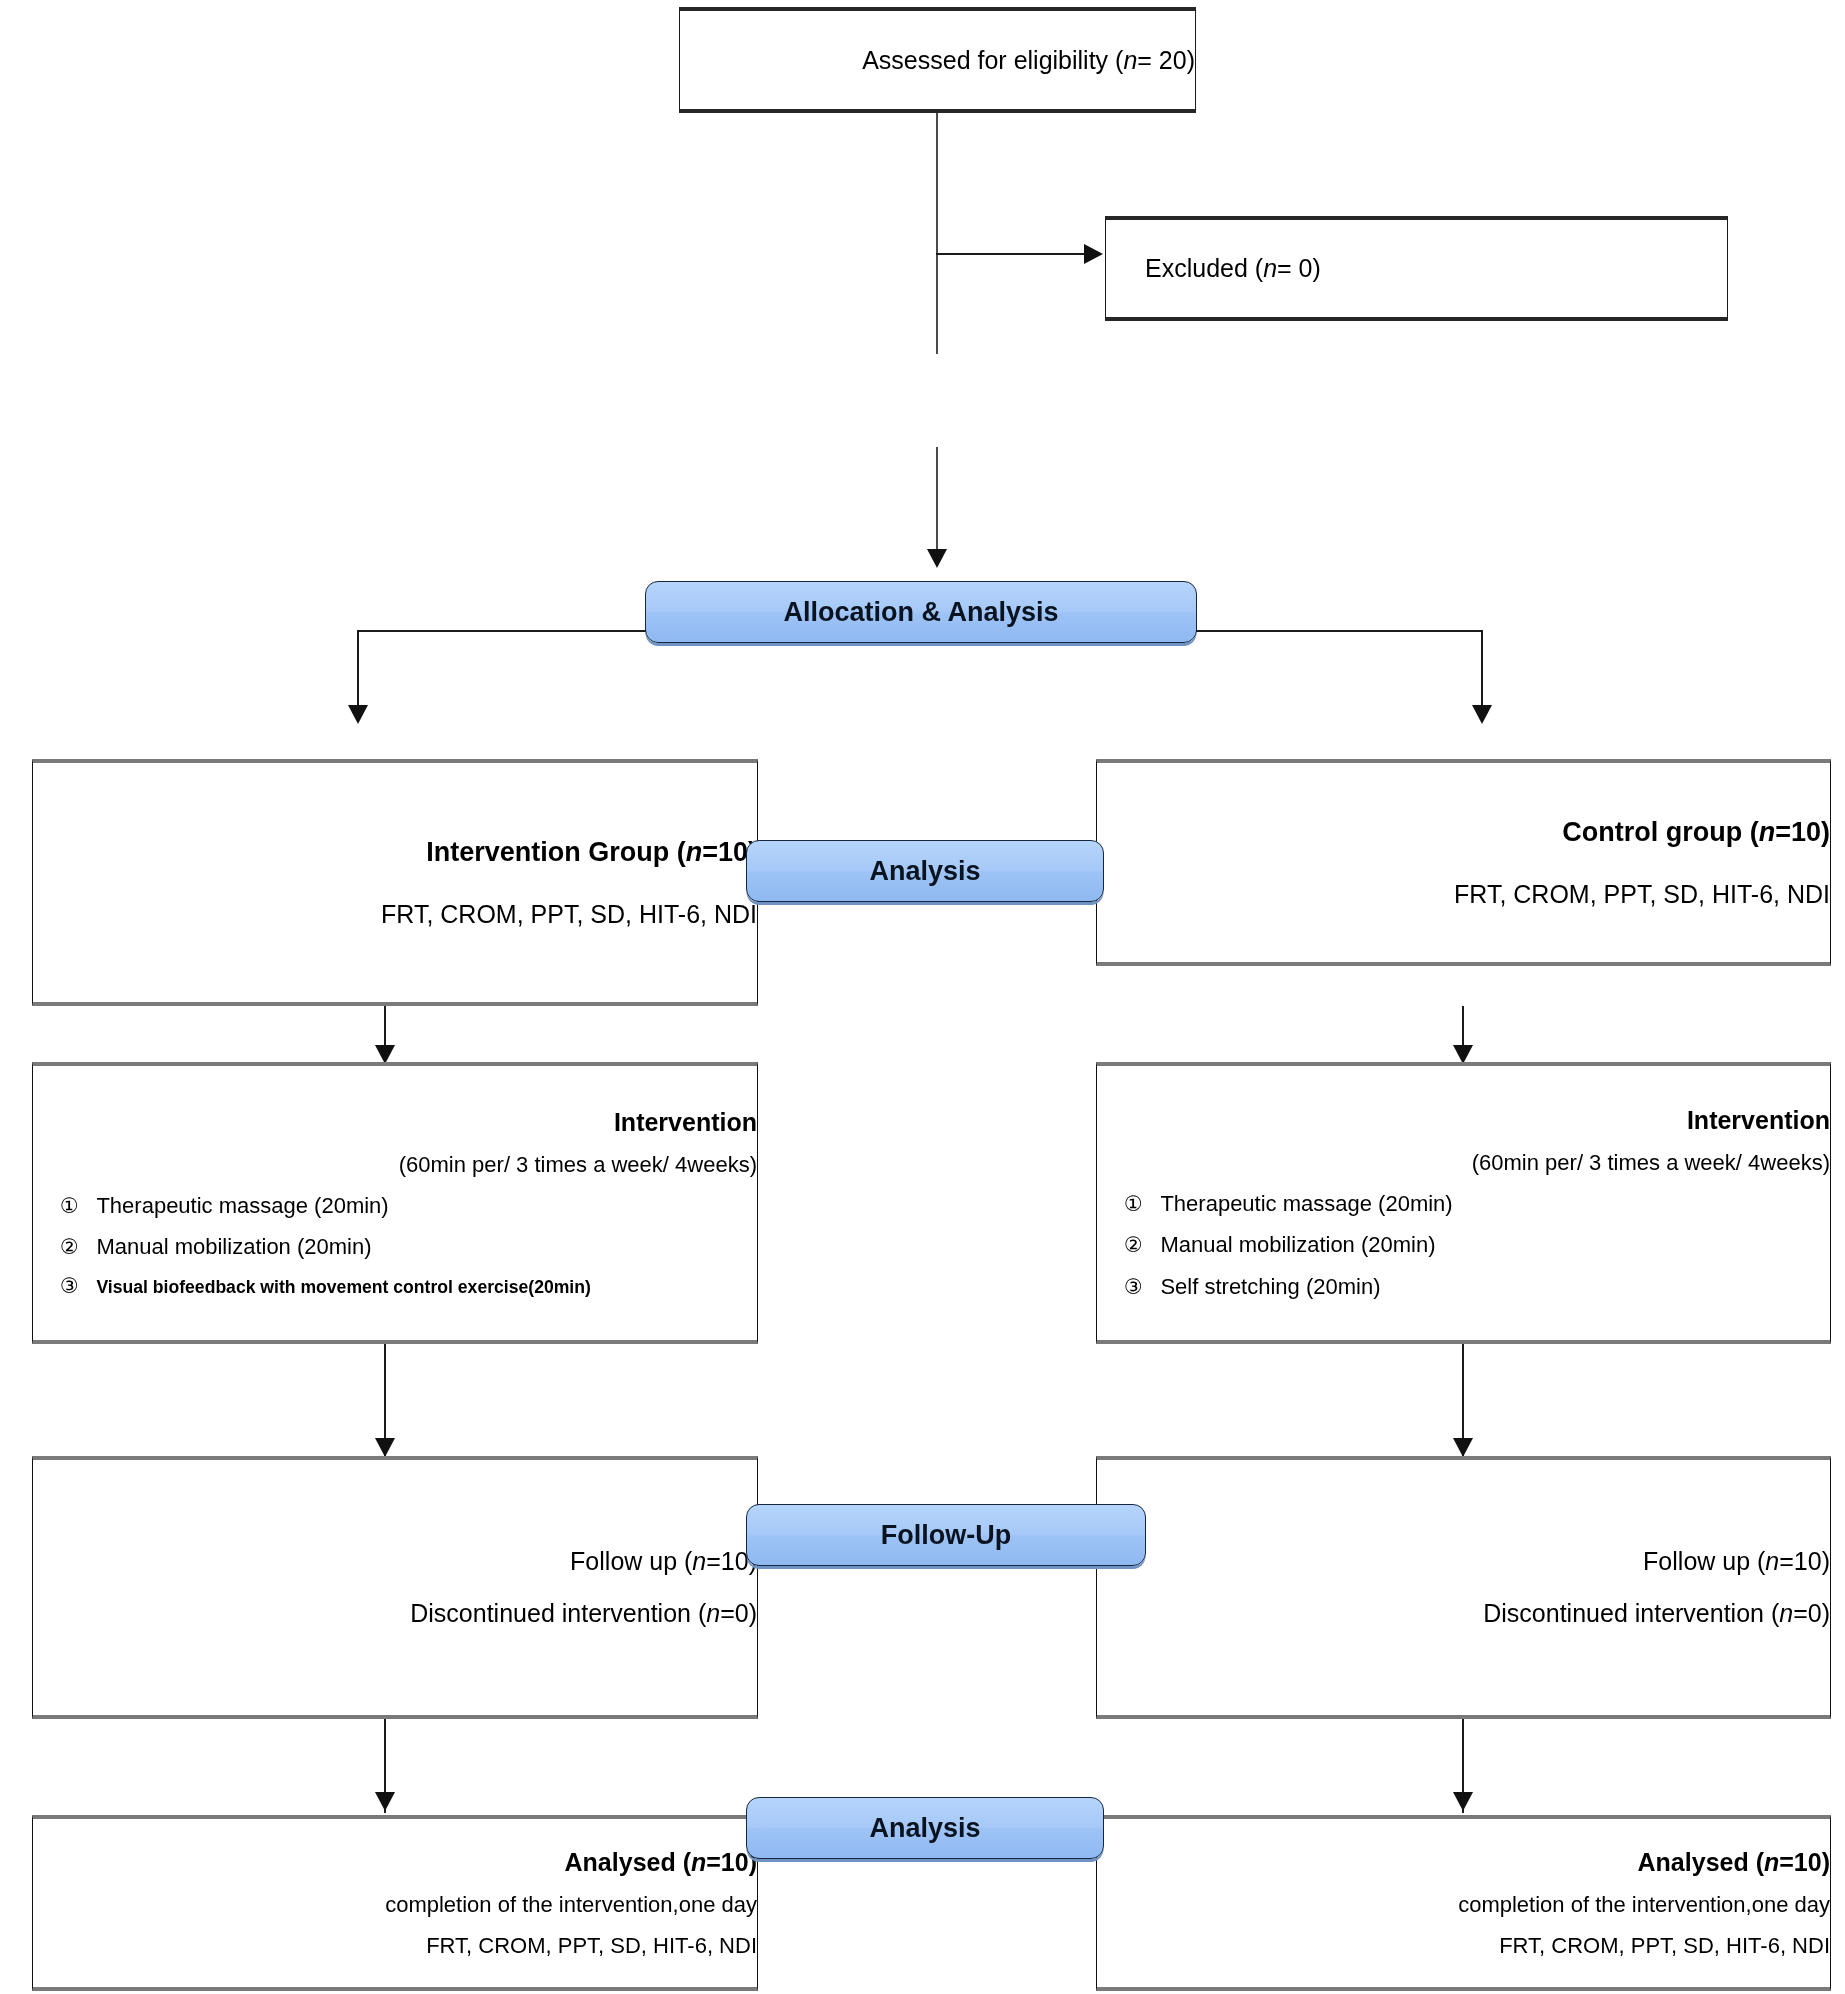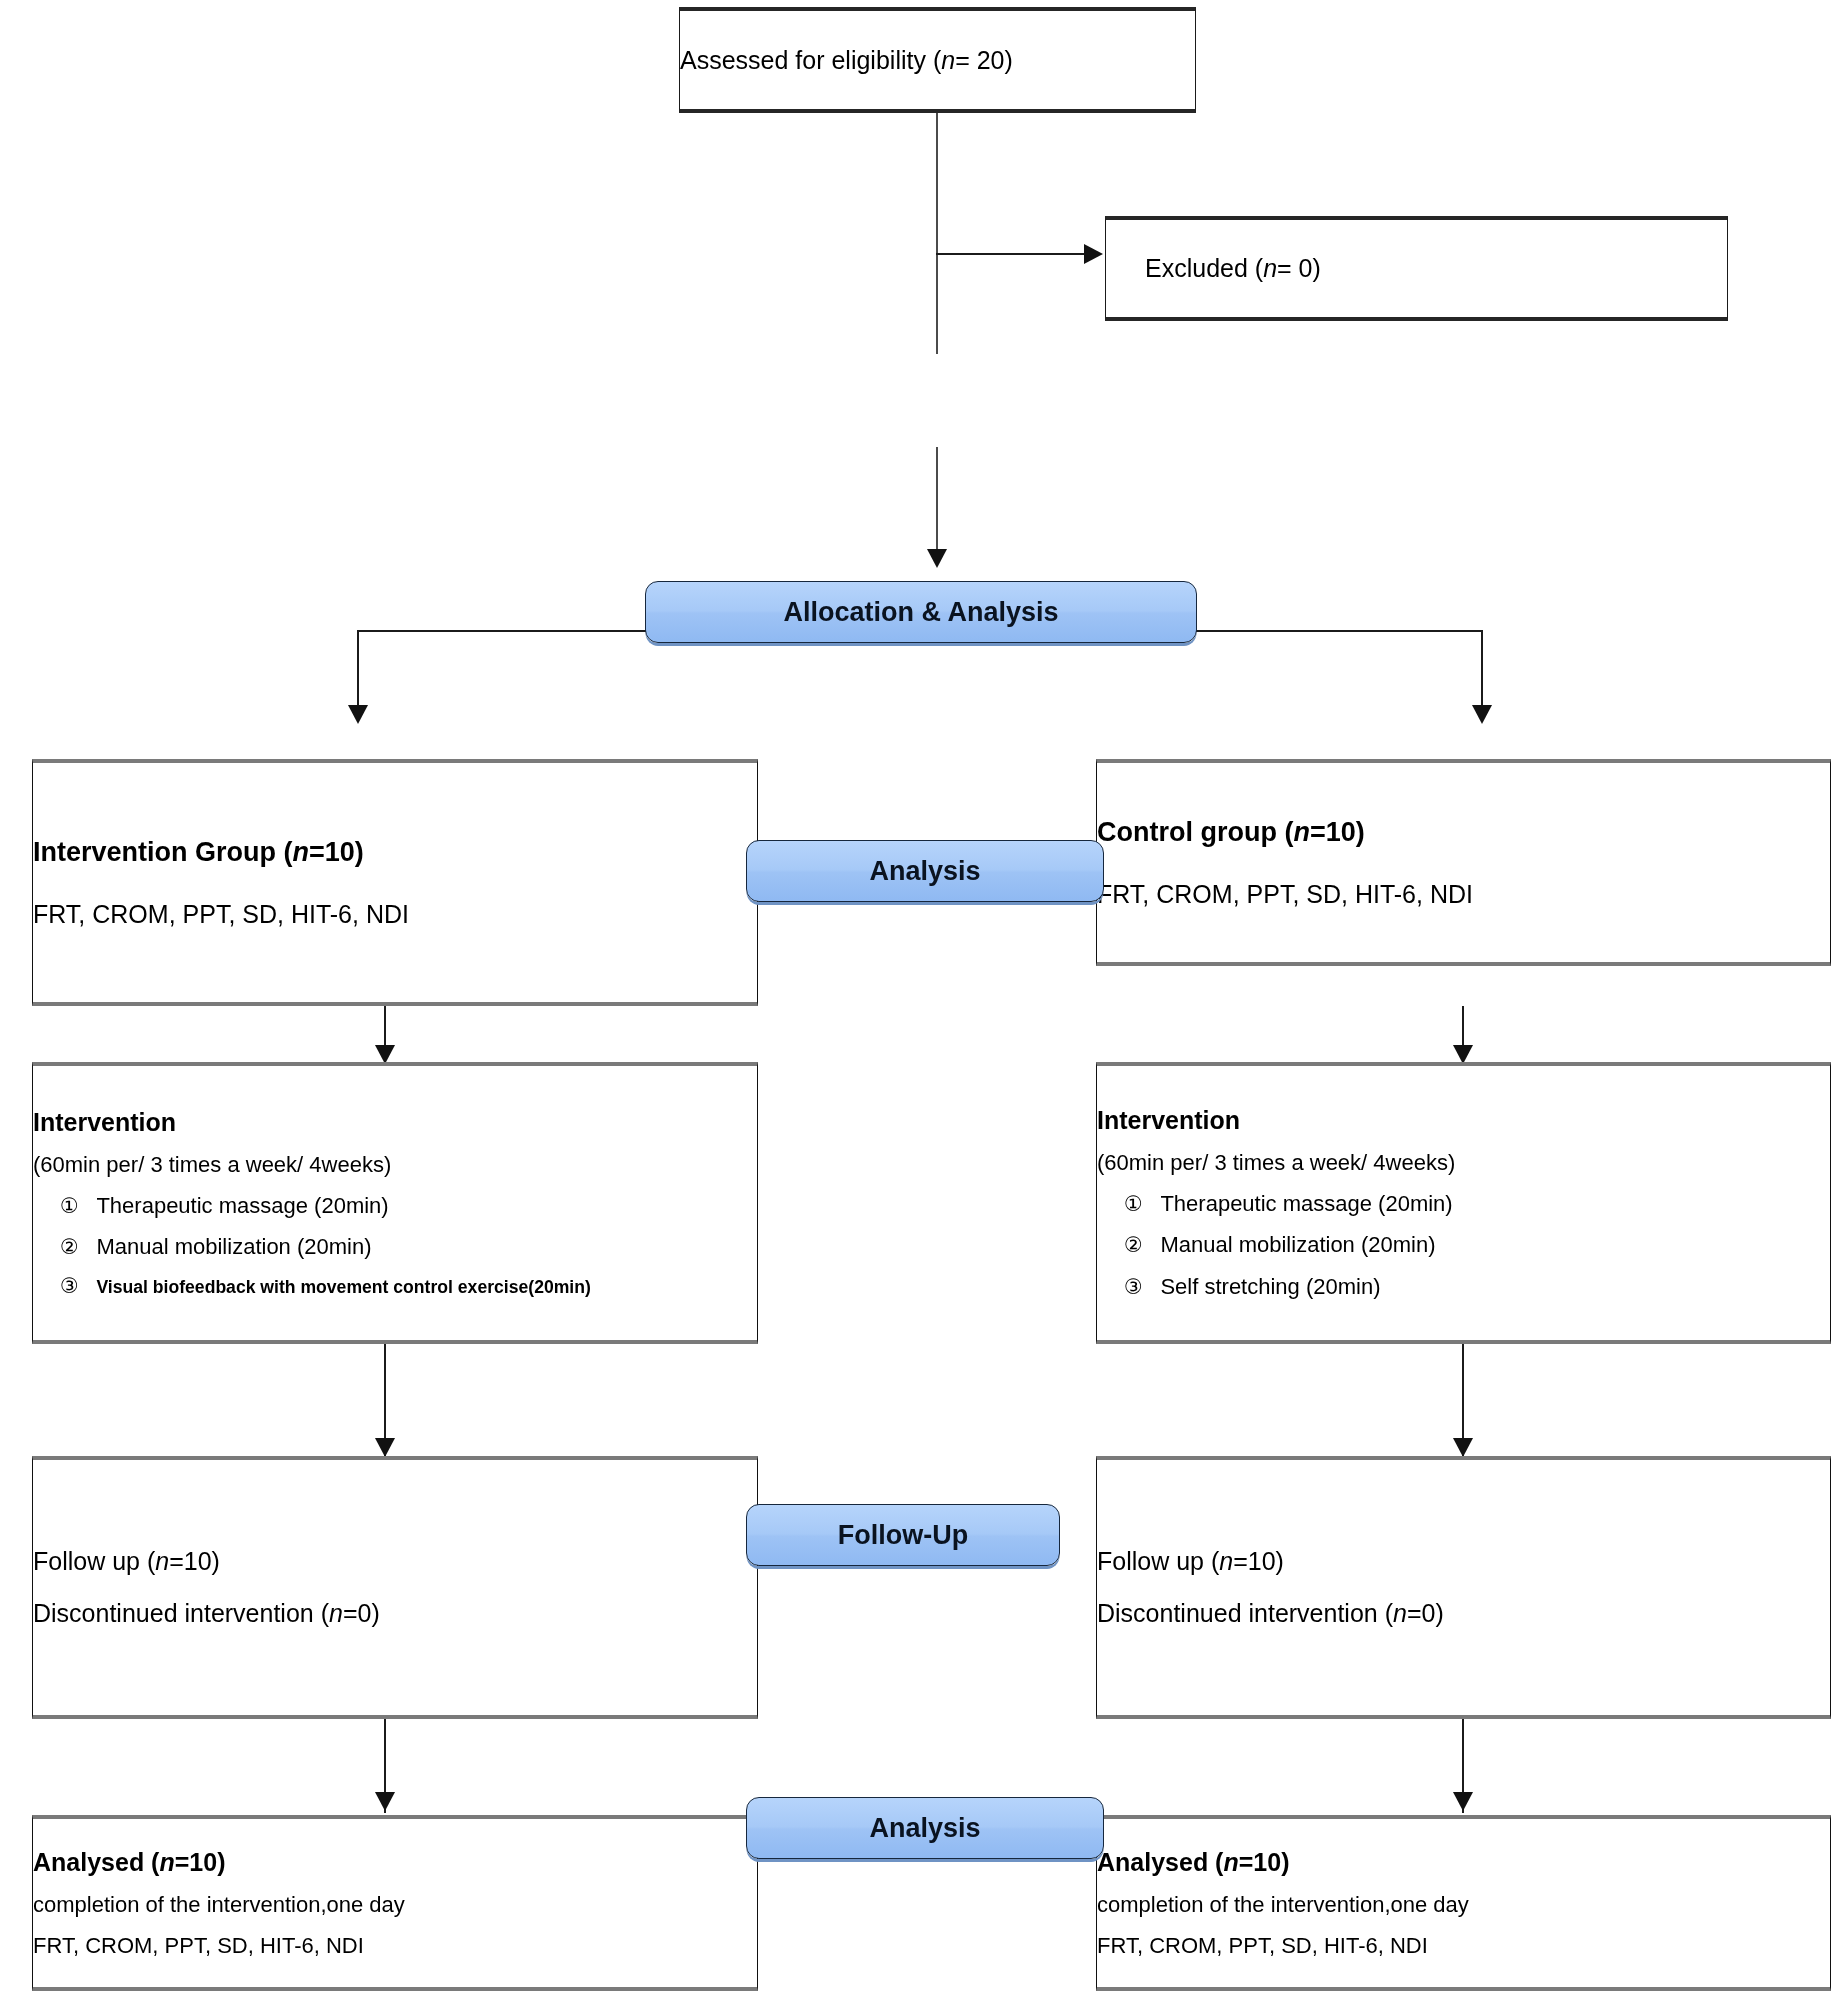--- a/index.html
+++ b/index.html
@@ -18,21 +18,21 @@
   
   .box{
     position:absolute;
     box-sizing:border-box;
     background:#ffffff;
     border:1.2px solid #1a1a1a;
     border-top:4.1px solid #262626;
     border-bottom:4.1px solid #262626;
     display:flex;
     flex-direction:column;
-    align-items:flex-start;
+    align-items:flex-end;
     justify-content:center;
     text-align:center;
   }
   .box.thinbar{
     border-top:4.1px solid #7a7a7a;
     border-bottom:4.1px solid #7a7a7a;
     border-left:1.2px solid #111;
     border-right:1.2px solid #111;
   }
   .box.leftalign{align-items:flex-start;text-align:left;}
@@ -254,21 +254,21 @@
     <div class="gap-sm"></div>
     <div class="line fs-sm">completion of the intervention,one day</div>
     <div class="gap-sm"></div>
     <div class="line fs-sm">FRT,  CROM,  PPT,  SD, HIT-6, NDI</div>
   </div>
 
   <div class="badge fs-lg" style="left:746px;top:840px;width:358px;height:62px;">
     <span>Analysis</span>
   </div>
 
-  <div class="badge fs-lg" style="left:746px;top:1504px;width:314px;height:62px;">
+  <div class="badge fs-lg" style="left:746px;top:1504px;width:400px;height:62px;">
     <span>Follow-Up</span>
   </div>
 
   <div class="badge fs-lg" style="left:746px;top:1797px;width:358px;height:62px;">
     <span>Analysis</span>
   </div>
 
 </div>
 
 

